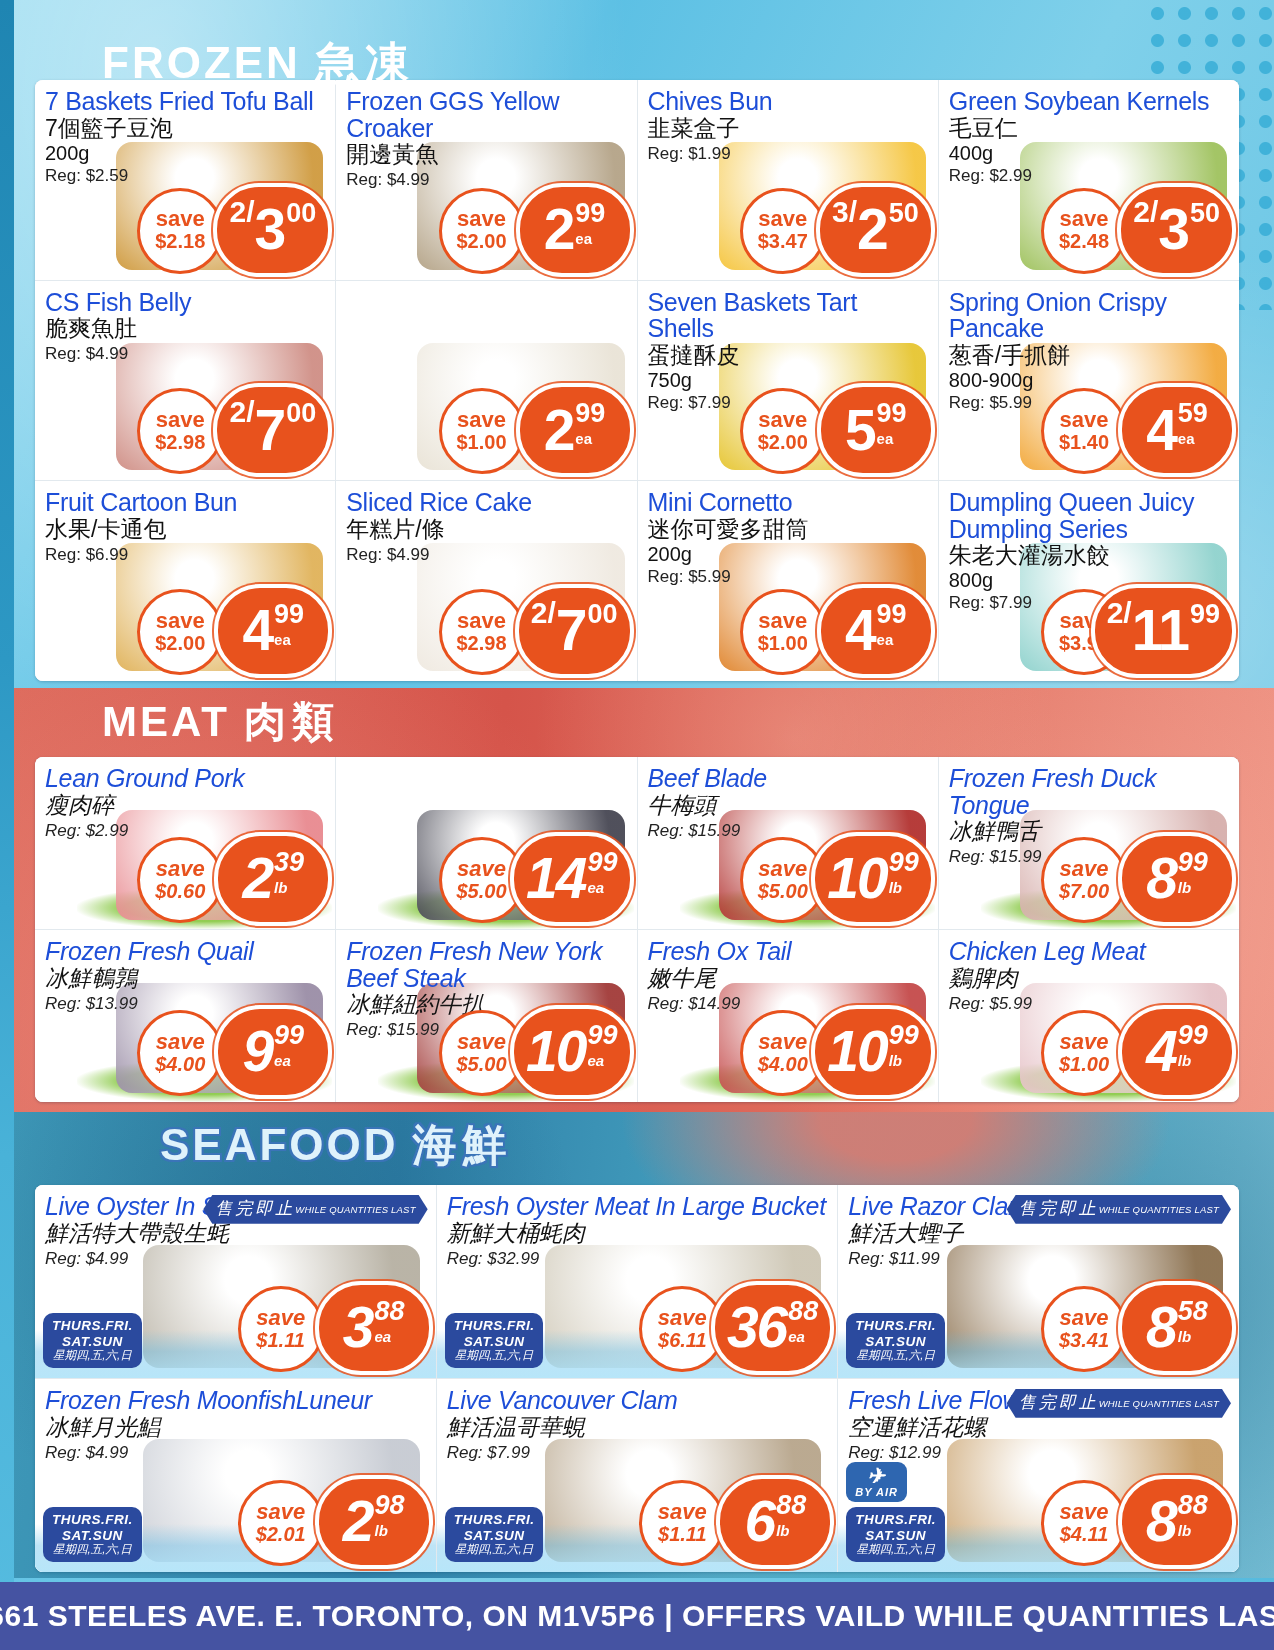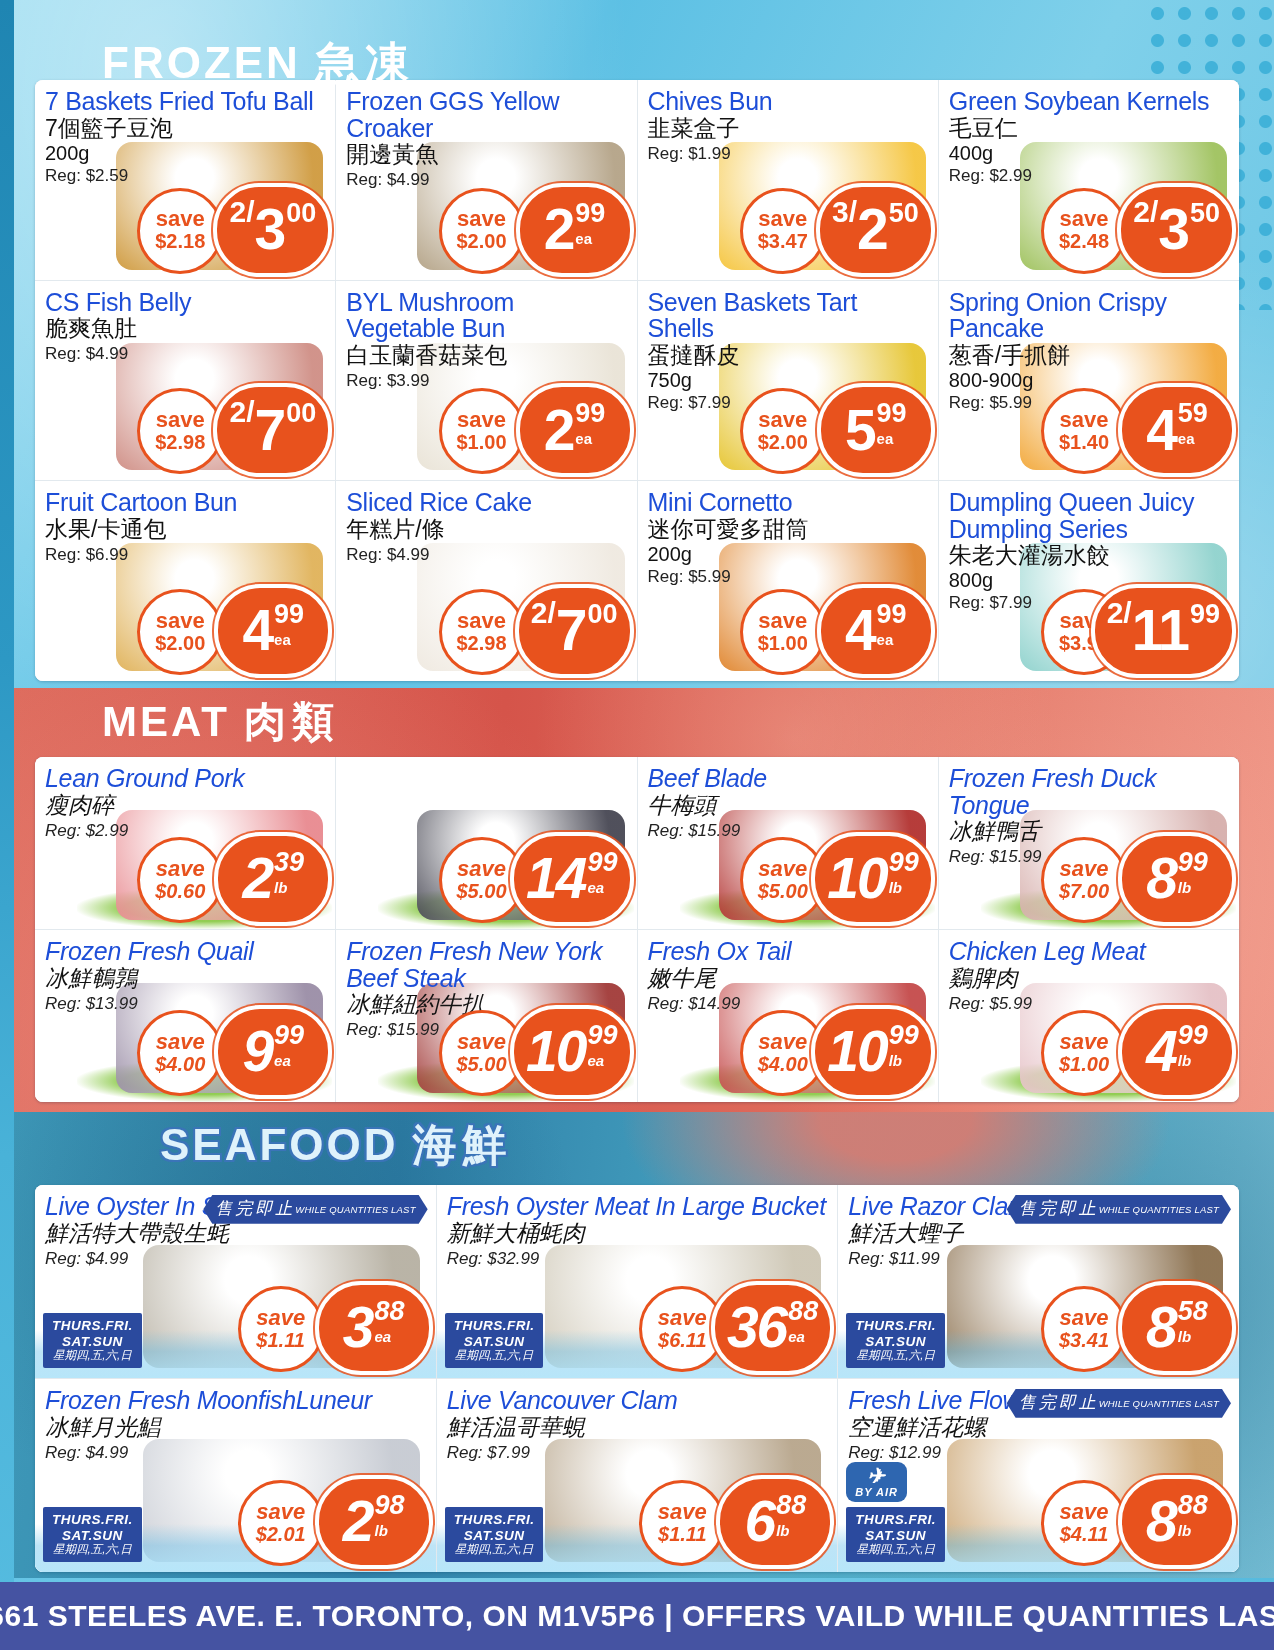--- a/index.html
+++ b/index.html
@@ -86,21 +86,21 @@
   .pcol{display:flex;flex-direction:column;align-items:flex-start;align-self:flex-start;padding-top:13px;margin-left:2px;}
   .pc{font-size:27px;font-weight:bold;line-height:1;}
   .pu{font-size:15px;font-weight:bold;line-height:1;margin-top:4px;}
 
   .wql{position:absolute;top:10px;right:8px;z-index:3;background:#2b4a9e;color:#fff;padding:5px 12px;
     display:flex;flex-direction:row;align-items:center;
     clip-path:polygon(4% 0,96% 0,100% 50%,96% 100%,4% 100%,0 50%);}
   .wql1{font-size:17px;letter-spacing:3px;line-height:1.1;}
   .wql2{font-size:9.5px;letter-spacing:.2px;margin-top:1px;white-space:nowrap;}
 
-  .days{position:absolute;left:8px;bottom:10px;z-index:3;background:#2b4a9e;color:#fff;border-radius:2px;
+  .days{position:absolute;left:8px;bottom:10px;z-index:3;background:#2b4a9e;color:#fff;border-radius:10px;
     padding:5px 9px;display:flex;flex-direction:column;align-items:center;font-weight:bold;}
   .days span{font-size:13.5px;line-height:1.18;letter-spacing:.5px;}
   .days .dzh{font-size:11.5px;font-weight:normal;letter-spacing:0;}
 
   .byair{position:absolute;left:8px;bottom:70px;z-index:3;background:#2e66b0;color:#fff;border-radius:9px;
     padding:3px 9px 4px;display:flex;flex-direction:column;align-items:center;font-size:11px;font-weight:bold;letter-spacing:1px;}
   .plane{font-size:21px;line-height:1;}
 
   .footer{position:absolute;left:0;top:1582px;width:1274px;height:68px;background:#4553a2;z-index:2;
     color:#fff;display:flex;align-items:center;justify-content:center;
@@ -238,27 +238,20 @@
       <span class="pp">2/</span>
       <span class="pi">7</span>
       <span class="pcol">
         <span class="pc">00</span>
 
       </span>
     </div>
   </div>
       <div class="cell">
     <div class="photo" style="--pc: #e9e3d6;"></div>
-    <div class="txt">
-      <div class="p-name">BYL Mushroom Vegetable Bun</div>
-
-      <div class="p-zh">白玉蘭香菇菜包</div>
-
-      <div class="p-reg">Reg: $3.99</div>
-    </div>
 
     <div class="save">
       <span class="sv1">save</span>
       <span class="sv2">$1.00</span>
     </div>
     <div class="price">
 
       <span class="pi">2</span>
       <span class="pcol">
         <span class="pc">99</span>

